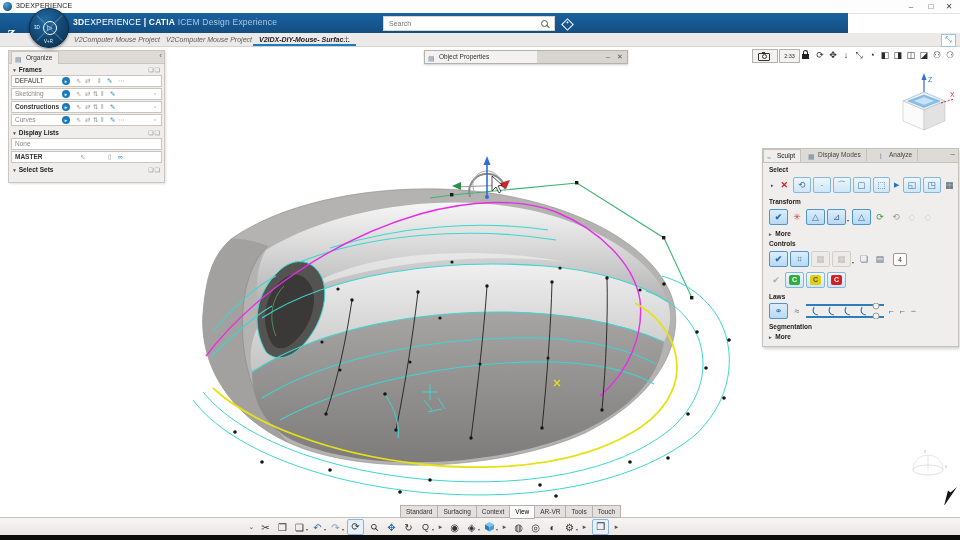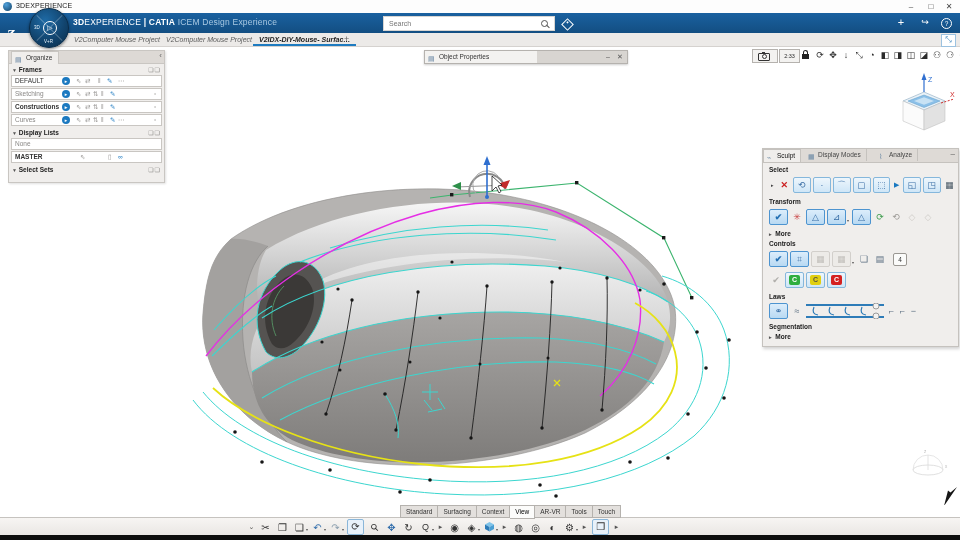--- a/index.html
+++ b/index.html
@@ -6,21 +6,21 @@
   body{width:960px;height:540px;position:relative;overflow:hidden;background:#fff;
        font-family:"Liberation Sans",sans-serif;-webkit-font-smoothing:antialiased}
 
   
   #titlebar{position:absolute;left:0;top:0;width:960px;height:13px;background:#fdfdfd;border-bottom:1px solid #e4e2e0;font-size:7px;color:#1a1a1a}
   #titlebar .appic{position:absolute;left:3px;top:2px;width:9px;height:9px;border-radius:50%;background:radial-gradient(circle at 35% 30%,#4da0dc,#123f63)}
   #titlebar .t{position:absolute;left:16px;top:2px;letter-spacing:.2px}
   .winc{position:absolute;top:1px;width:18px;height:11px;text-align:center;font-size:8px;line-height:11px;color:#444}
 
   
-  #header{position:absolute;left:0;top:13px;width:960px;height:20px;background:linear-gradient(#1a61a0,#134e82)}
+  #header{position:absolute;left:0;top:13px;width:848px;height:20px;background:linear-gradient(#1a61a0,#134e82)}
   #brand{position:absolute;left:73px;top:4px;font-size:8.5px;color:#fff;letter-spacing:.2px}
   #brand .b{font-weight:bold}
   #brand .lite{color:#a9c9e2}
   #logo3ds{position:absolute;left:7px;top:14px;color:#fff;font-size:15px;font-style:italic;font-family:"Liberation Serif",serif;font-weight:bold}
   #compass{position:absolute;left:29px;top:8px;width:38px;height:38px;border-radius:50%;z-index:30;
     background:radial-gradient(circle at 40% 30%,#1e6aa5 0%,#12456f 55%,#0a2c49 100%);box-shadow:0 1px 3px rgba(0,0,0,.45);border:1px solid #0a2c49}
   #compass .q{position:absolute;left:50%;top:1px;width:1px;height:36px;background:rgba(255,255,255,.25);transform:rotate(45deg)}
   #compass .q2{transform:rotate(-45deg)}
   #compass .play{position:absolute;left:13px;top:12px;width:12px;height:12px;border:1px solid #fff;border-radius:50%;color:#fff;font-size:7px;line-height:12px;text-align:center}
   #compass .lab{position:absolute;color:#e8f2fa;font-size:4.5px}

